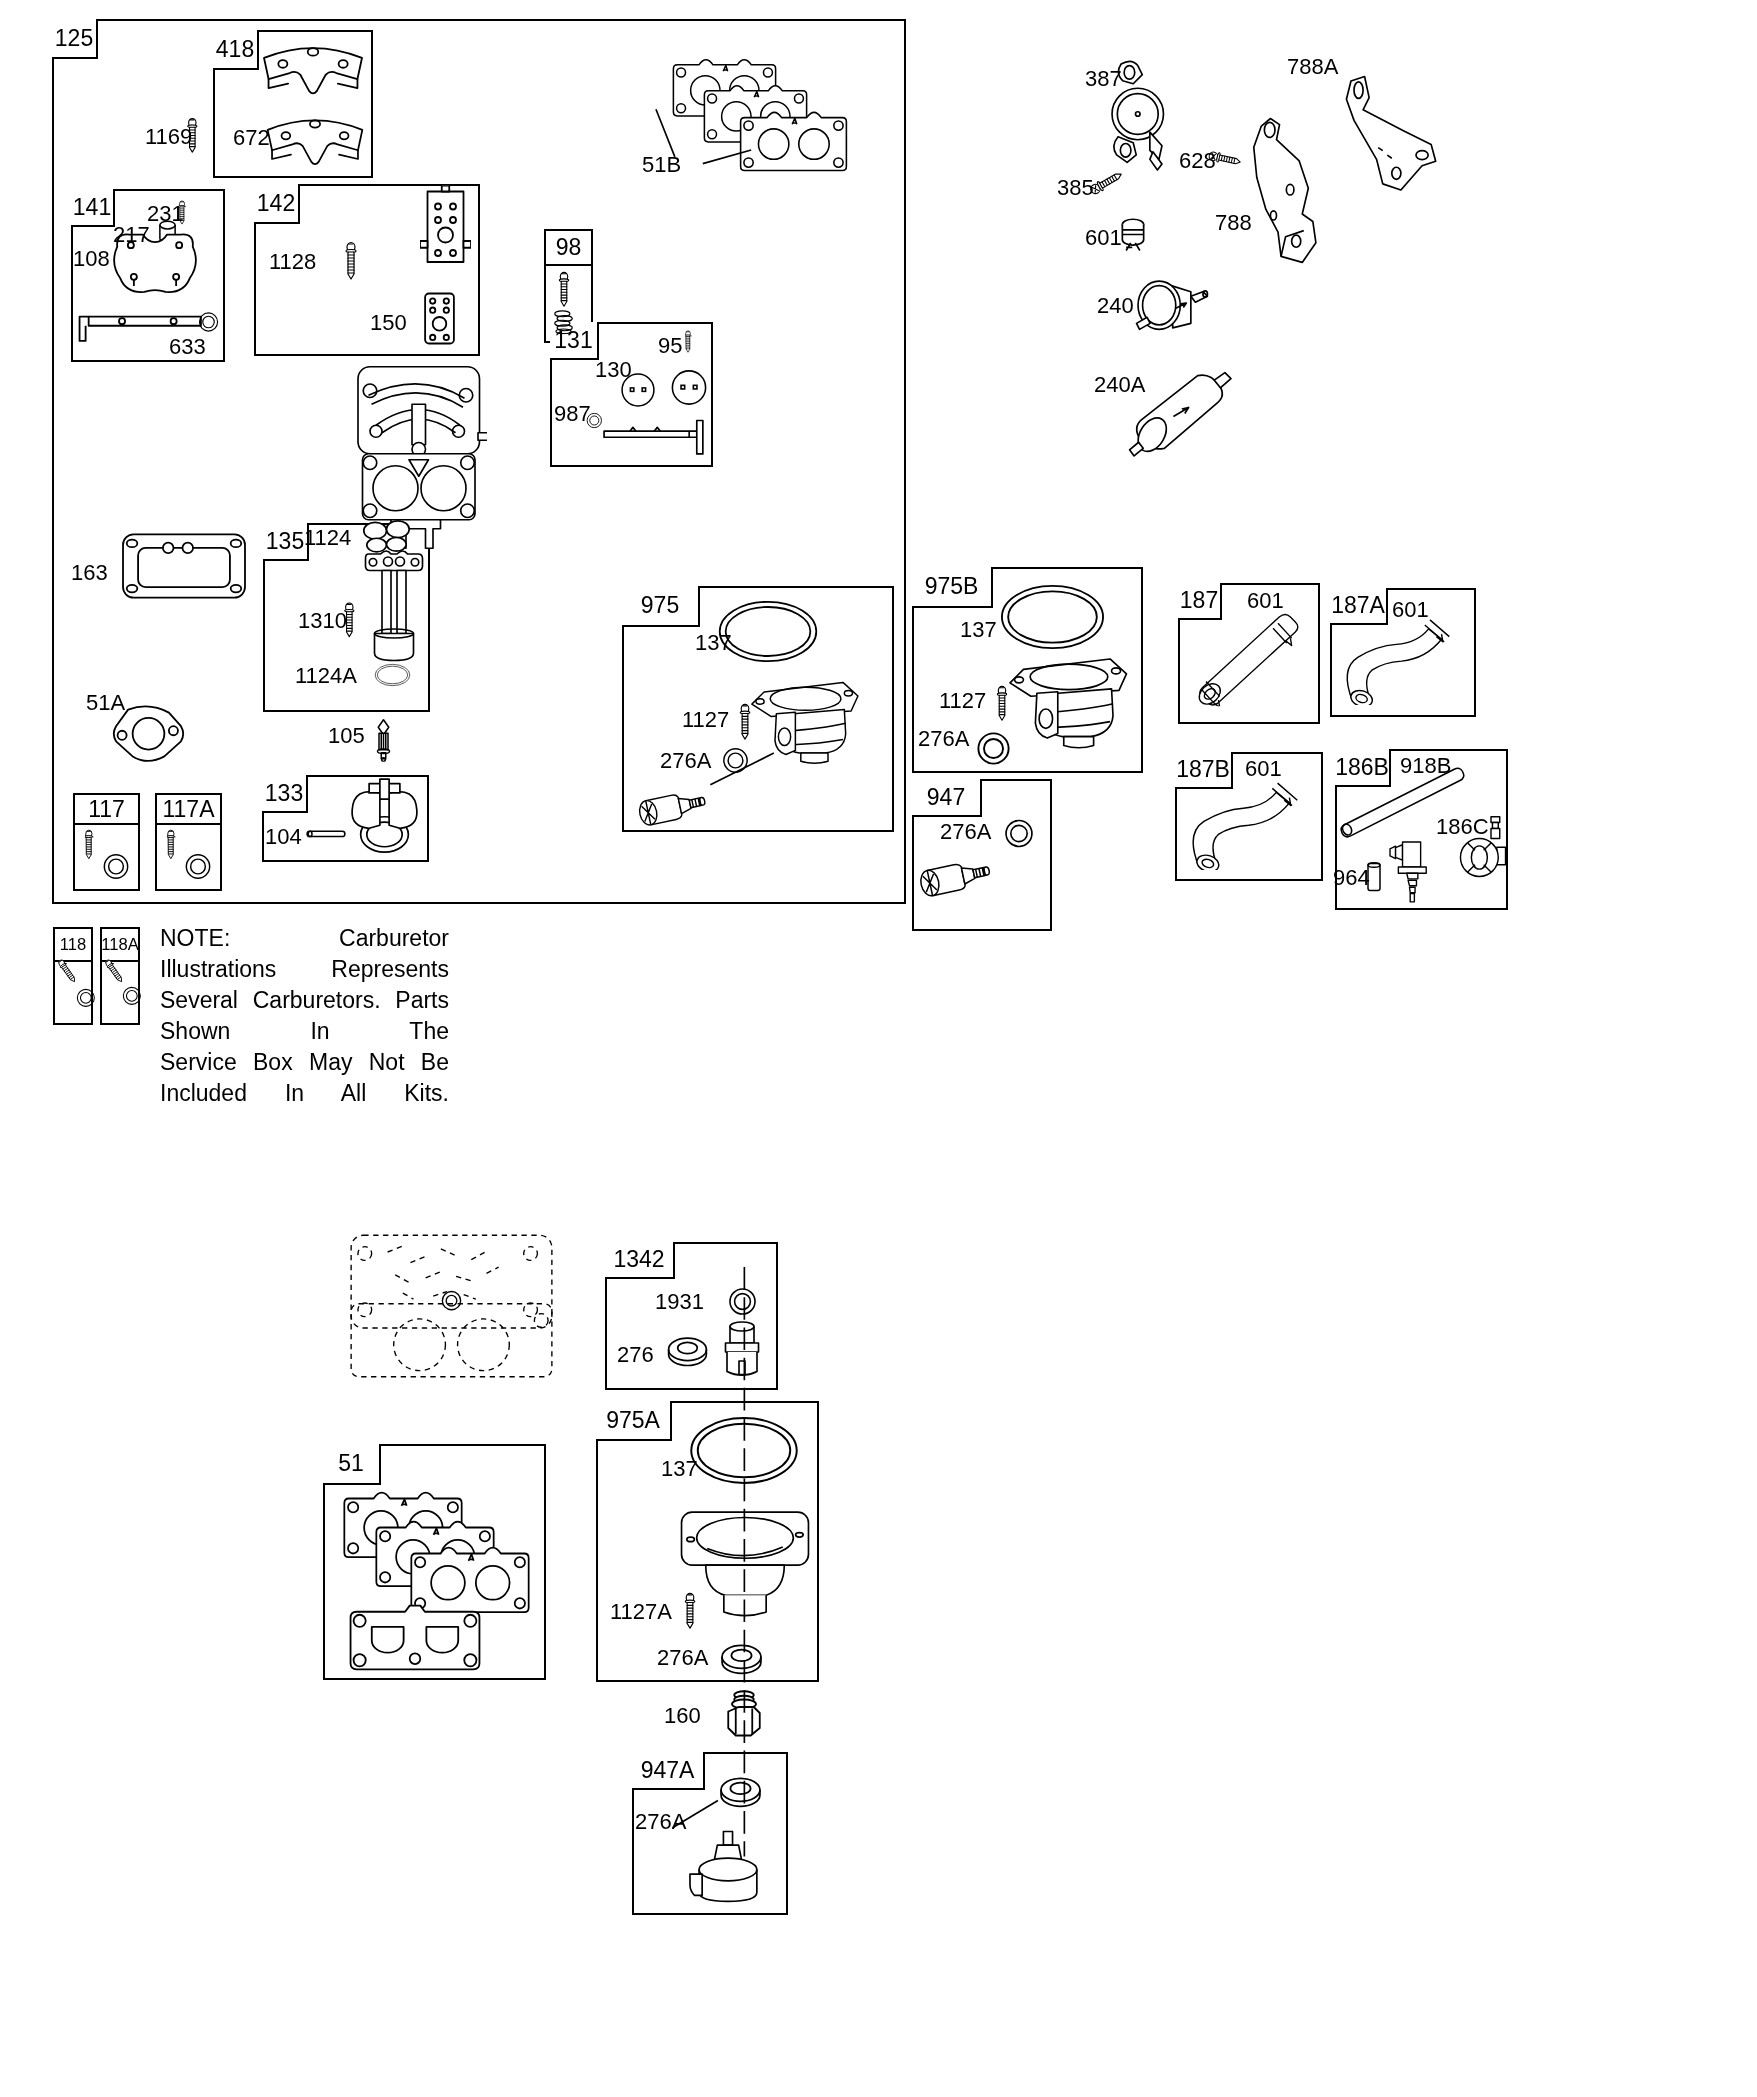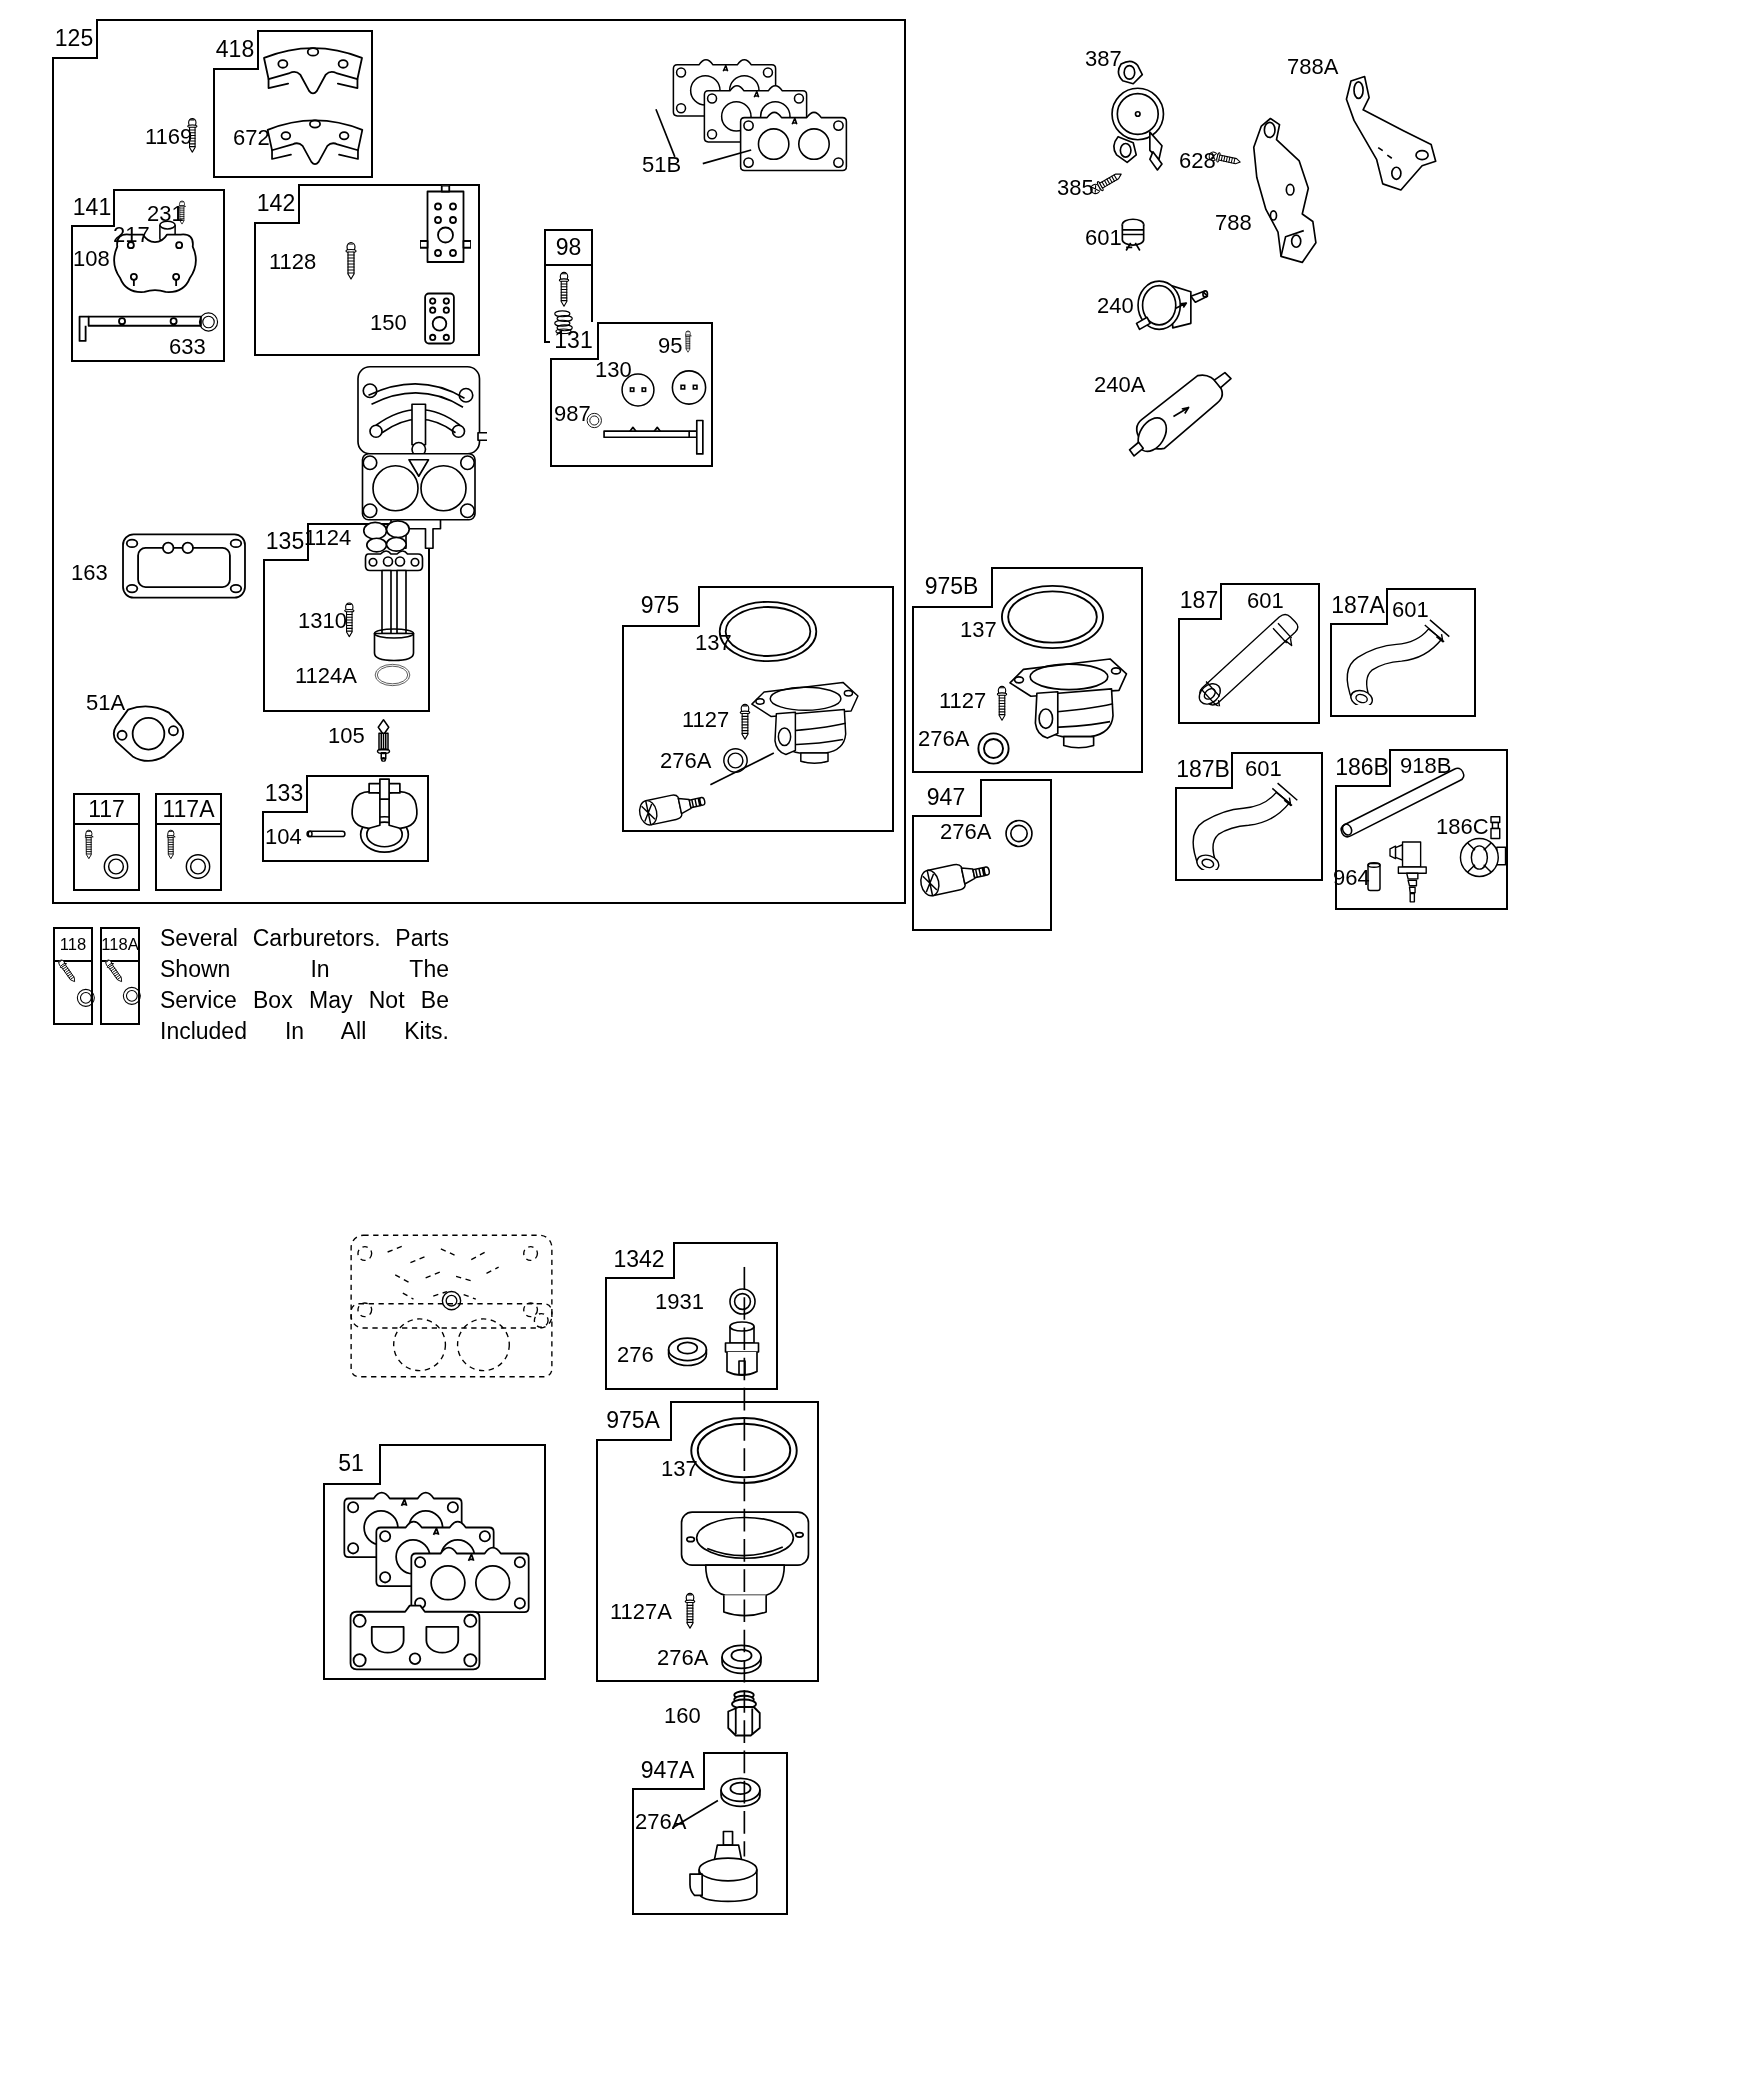--- a/index.html
+++ b/index.html
@@ -728,21 +728,21 @@
 <div class="lbl" style="left:642px;top:146px">51B</div>
 <div class="lbl" style="left:147px;top:195px">231</div>
 <div class="lbl" style="left:113px;top:216px">217</div>
 <div class="lbl" style="left:73px;top:240px">108</div>
 <div class="lbl" style="left:169px;top:328px">633</div>
 <div class="lbl" style="left:269px;top:243px">1128</div>
 <div class="lbl" style="left:370px;top:304px">150</div>
 <div class="lbl" style="left:658px;top:327px">95</div>
 <div class="lbl" style="left:595px;top:351px">130</div>
 <div class="lbl" style="left:554px;top:395px">987</div>
-<div class="lbl" style="left:1085px;top:40px">387</div>
+<div class="lbl" style="left:1085px;top:60px">387</div>
 <div class="lbl" style="left:1287px;top:48px">788A</div>
 <div class="lbl" style="left:1179px;top:142px">628</div>
 <div class="lbl" style="left:1057px;top:169px">385</div>
 <div class="lbl" style="left:1085px;top:219px">601</div>
 <div class="lbl" style="left:1215px;top:204px">788</div>
 <div class="lbl" style="left:1097px;top:287px">240</div>
 <div class="lbl" style="left:1094px;top:366px">240A</div>
 <div class="lbl" style="left:71px;top:554px">163</div>
 <div class="lbl" style="left:304px;top:519px">1124</div>
 <div class="lbl" style="left:298px;top:602px">1310</div>
@@ -765,20 +765,21 @@
 <div class="lbl" style="left:1333px;top:859px">964</div>
 <div class="lbl" style="left:655px;top:1283px">1931</div>
 <div class="lbl" style="left:617px;top:1336px">276</div>
 <div class="lbl" style="left:661px;top:1450px">137</div>
 <div class="lbl" style="left:610px;top:1593px">1127A</div>
 <div class="lbl" style="left:657px;top:1639px">276A</div>
 <div class="lbl" style="left:664px;top:1697px">160</div>
 <div class="lbl" style="left:635px;top:1803px">276A</div>
 
 <div class="note">
+  <div>NOTE: Carburetor Illustrations Represents</div>
   <div>Several Carburetors. Parts Shown In The</div>
   <div>Service Box May Not Be Included In All Kits.</div>
 </div>
 
 <svg id="overlay" width="1757" height="2097" viewBox="0 0 2325 2775">
   <g stroke="#000" stroke-width="2.2" fill="none">
     <path d="M893 197 L868 134"></path>
     <path d="M930 206 L994 188"></path>
     <path d="M940 1028 L1024 986"></path>
     <path d="M890 2408 L950 2372"></path>

